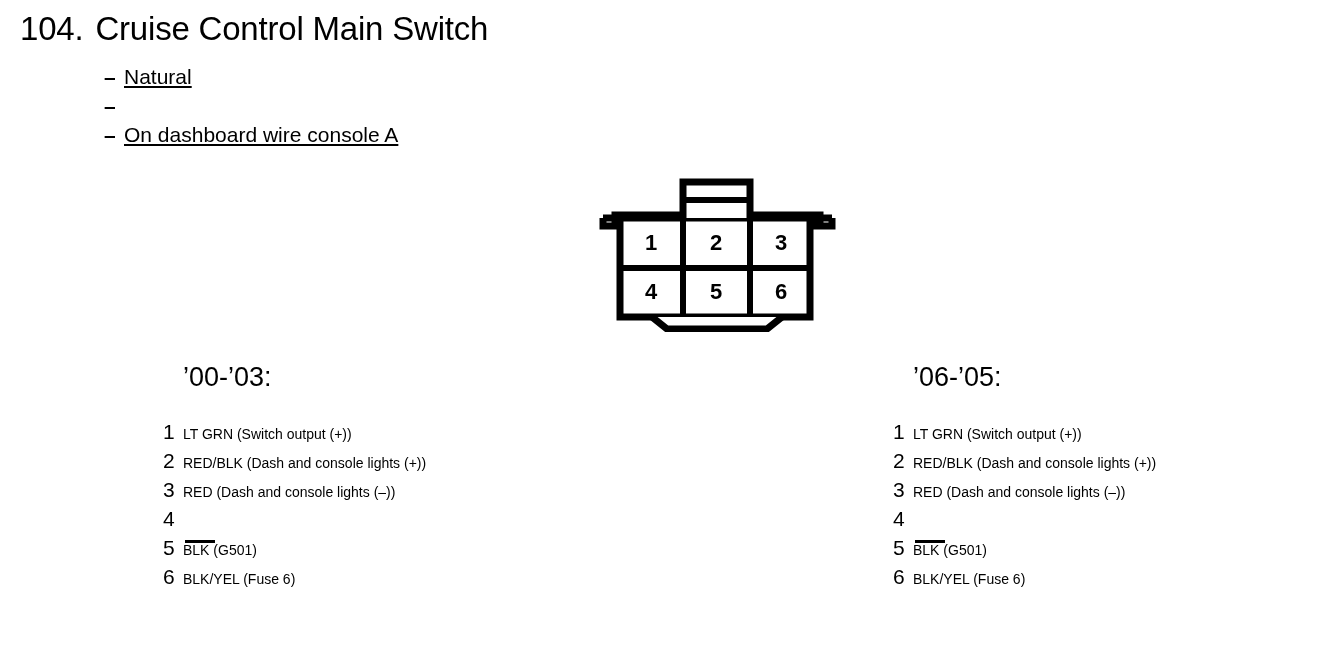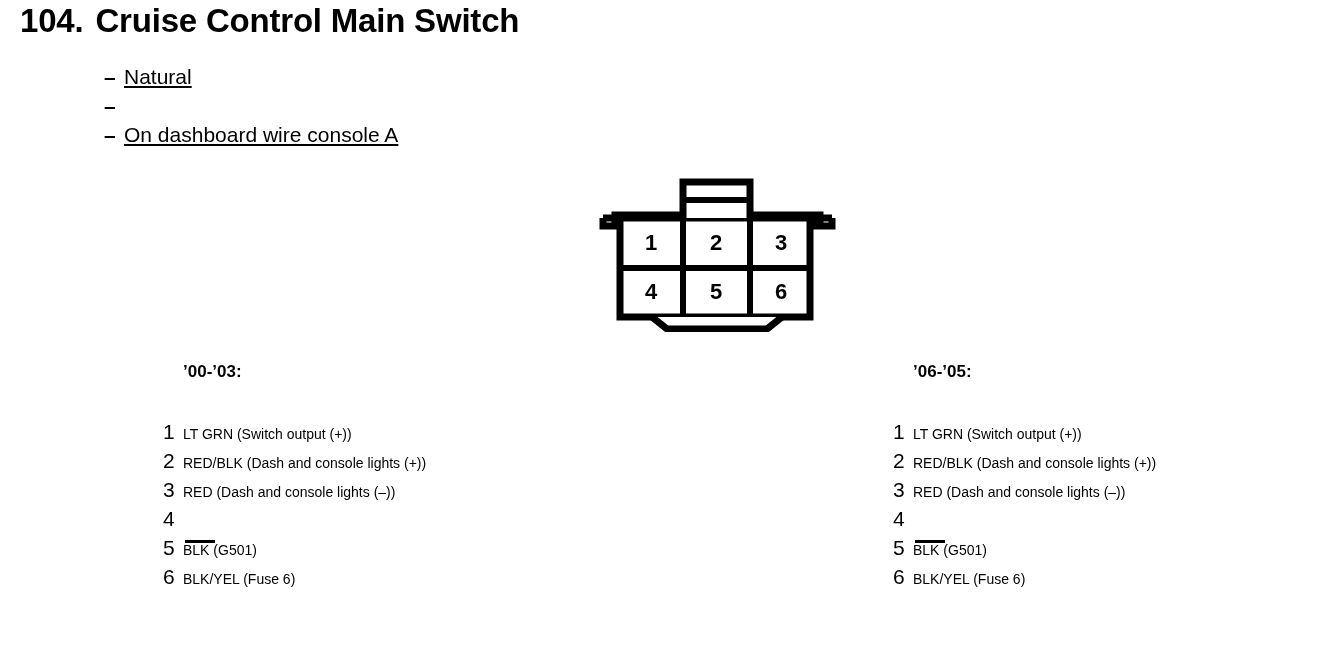--- a/index.html
+++ b/index.html
@@ -19,23 +19,23 @@
     position: absolute;
     left: 0; top: 0;
     width: 1328px;
     height: 650px;
   }
 
   
   .page-title {
     position: absolute;
     left: 20px;
-    top: 2px;
+    top: 10px;
     font-size: 33px;
-    font-weight: bold;
+    font-weight: normal;
     letter-spacing: -0.2px;
     white-space: nowrap;
   }
   .title-num { margin-right: 12px; }
 
   
   .spec-list {
     position: absolute;
     left: 104px;
     top: 62px;
@@ -78,22 +78,22 @@
 
   
   .pin-column { position: absolute; top: 362px; }
   .pin-column.left  { left: 163px; }
   .pin-column.right { left: 893px; }
 
   .column-heading {
     position: absolute;
     top: 0;
     left: 20px;
-    font-size: 17px;
-    font-weight: bold;
+    font-size: 27px;
+    font-weight: normal;
     white-space: nowrap;
     text-align: center;
   }
   .pin-rows {
     position: absolute;
     top: 55px;
     left: 0;
   }
   .pin-row {
     display: flex;

